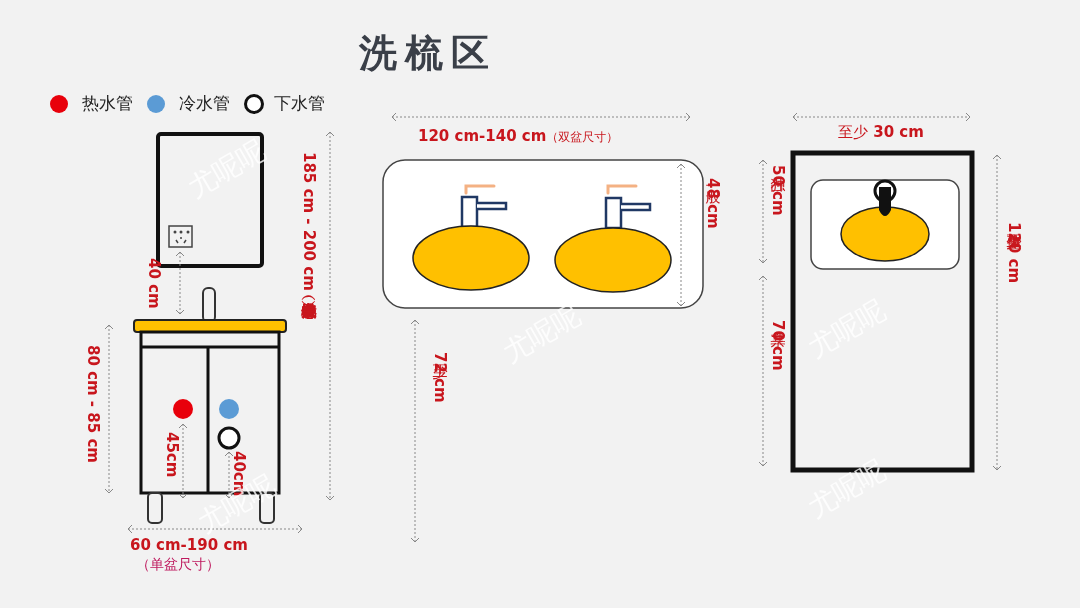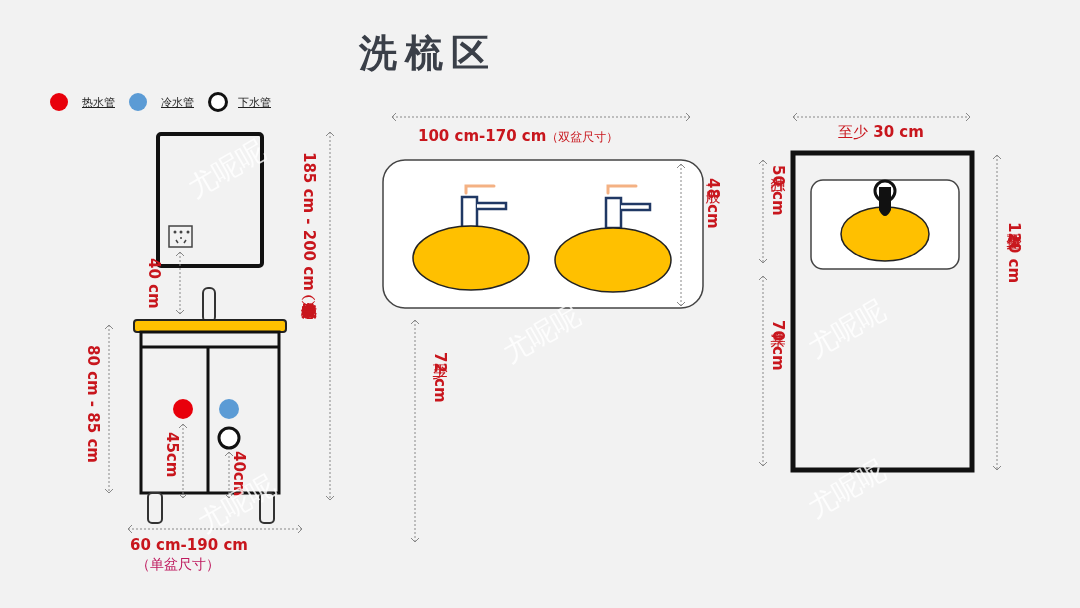--- a/index.html
+++ b/index.html
@@ -1,19 +1,19 @@
 <!DOCTYPE html>
 <html><head>
 <meta charset="utf-8">
 <style>
   html,body{margin:0;padding:0;}
   body{width:1080px;height:608px;background:#f2f2f2;position:relative;overflow:hidden;font-family:"DejaVu Sans","Liberation Sans",sans-serif;}
   .abs{position:absolute;}
   .title{left:0;width:856px;top:28px;text-align:center;font-size:38px;font-weight:bold;color:#3a3f48;letter-spacing:8px;}
-  .legend{top:92px;left:50px;display:flex;align-items:center;font-size:11px;color:#222;text-decoration:underline;}
+  .legend{top:92px;left:50px;display:flex;align-items:center;font-size:17px;color:#222;}
   .legend .dot{width:18px;height:18px;border-radius:50%;display:inline-block;margin-right:14px;}
   .legend .lbl{margin-right:14px;}
   .vr{writing-mode:vertical-rl;}
   .lbl-red{color:#c8161d;font-weight:bold;font-size:15px;}
   .cn{font-weight:normal;}
   svg{position:absolute;left:0;top:0;}
   .wm{color:rgba(255,255,255,0.8);font-size:28px;transform:rotate(-30deg);}
 </style>
 </head>
 <body>
@@ -92,21 +92,21 @@
 
 <div class="abs vr lbl-red" style="left:300px;top:152px;font-size:15px;line-height:18px">185 cm - 200 cm（镜子中心点在脸中央）</div>
 <div class="abs vr lbl-red" style="left:145px;top:258px">40 cm</div>
 <div class="abs vr lbl-red" style="left:84px;top:345px">80 cm - 85 cm</div>
 <div class="abs vr lbl-red" style="left:163px;top:432px">45cm</div>
 <div class="abs vr lbl-red" style="left:230px;top:451px">40cm</div>
 <div class="abs lbl-red" style="left:130px;top:536px">60 cm-190 cm</div>
 <div class="abs lbl-red cn" style="left:136px;top:556px;font-size:14px;color:#be185d">（单盆尺寸）</div>
 
 <div class="abs lbl-red" style="left:418px;top:127px">
-  <span>100 cm-170 cm</span><span class="cn" style="font-size:12px">（双盆尺寸）</span>
+  <span>120 cm-140 cm</span><span class="cn" style="font-size:12px">（双盆尺寸）</span>
 </div>
 <div class="abs vr lbl-red" style="left:703px;top:178px">
   <span class="cn">一般</span><span>48 cm</span>
 </div>
 <div class="abs vr lbl-red" style="left:430px;top:352px">
   <span class="cn">至少</span><span>72 cm</span>
 </div>
 
 <div class="abs lbl-red" style="left:838px;top:123px">
   <span class="cn">至少</span> <span>30 cm</span>

